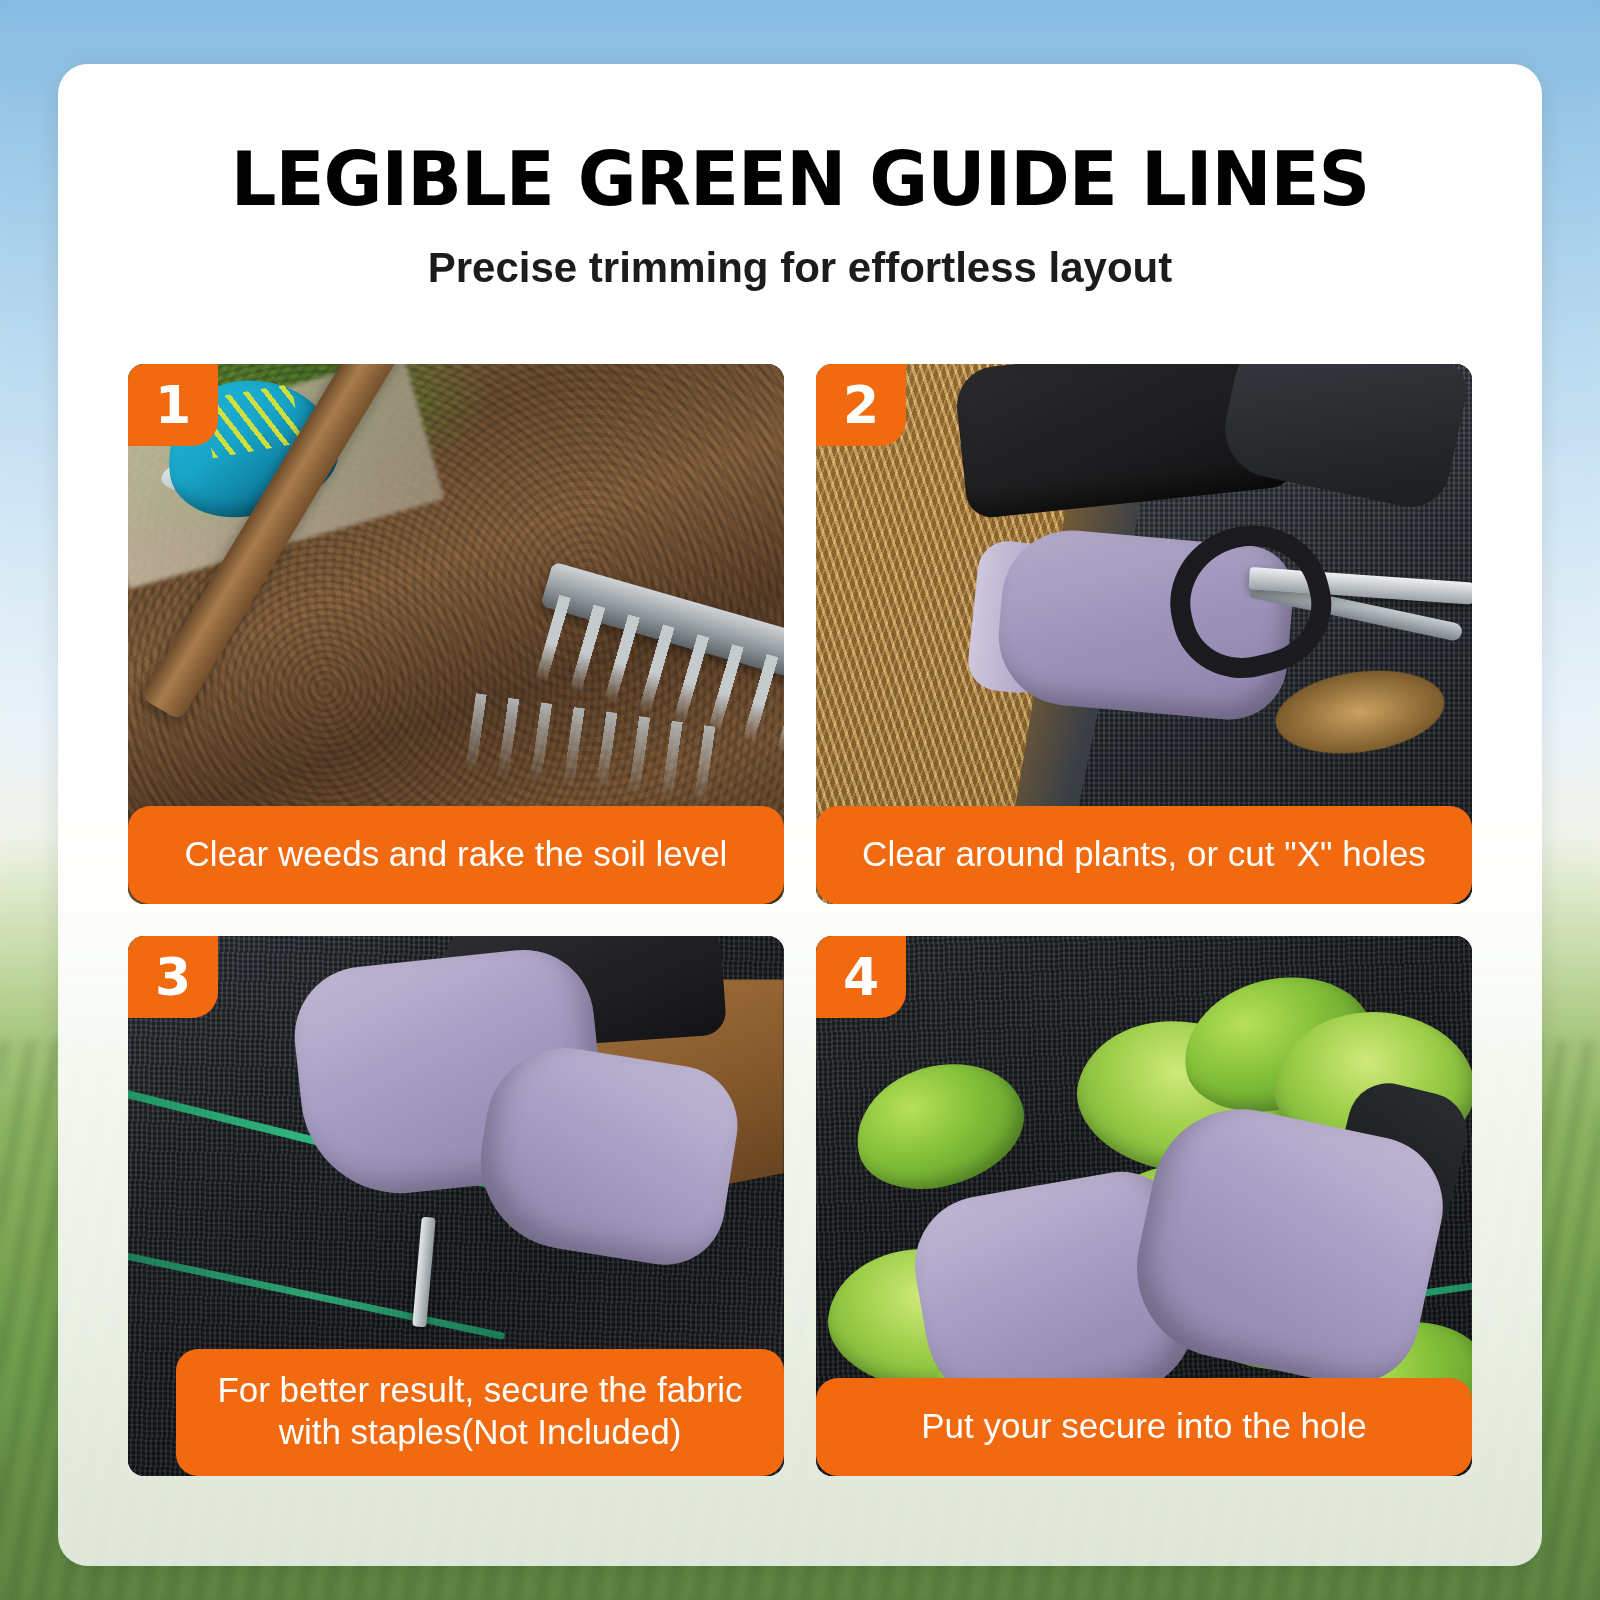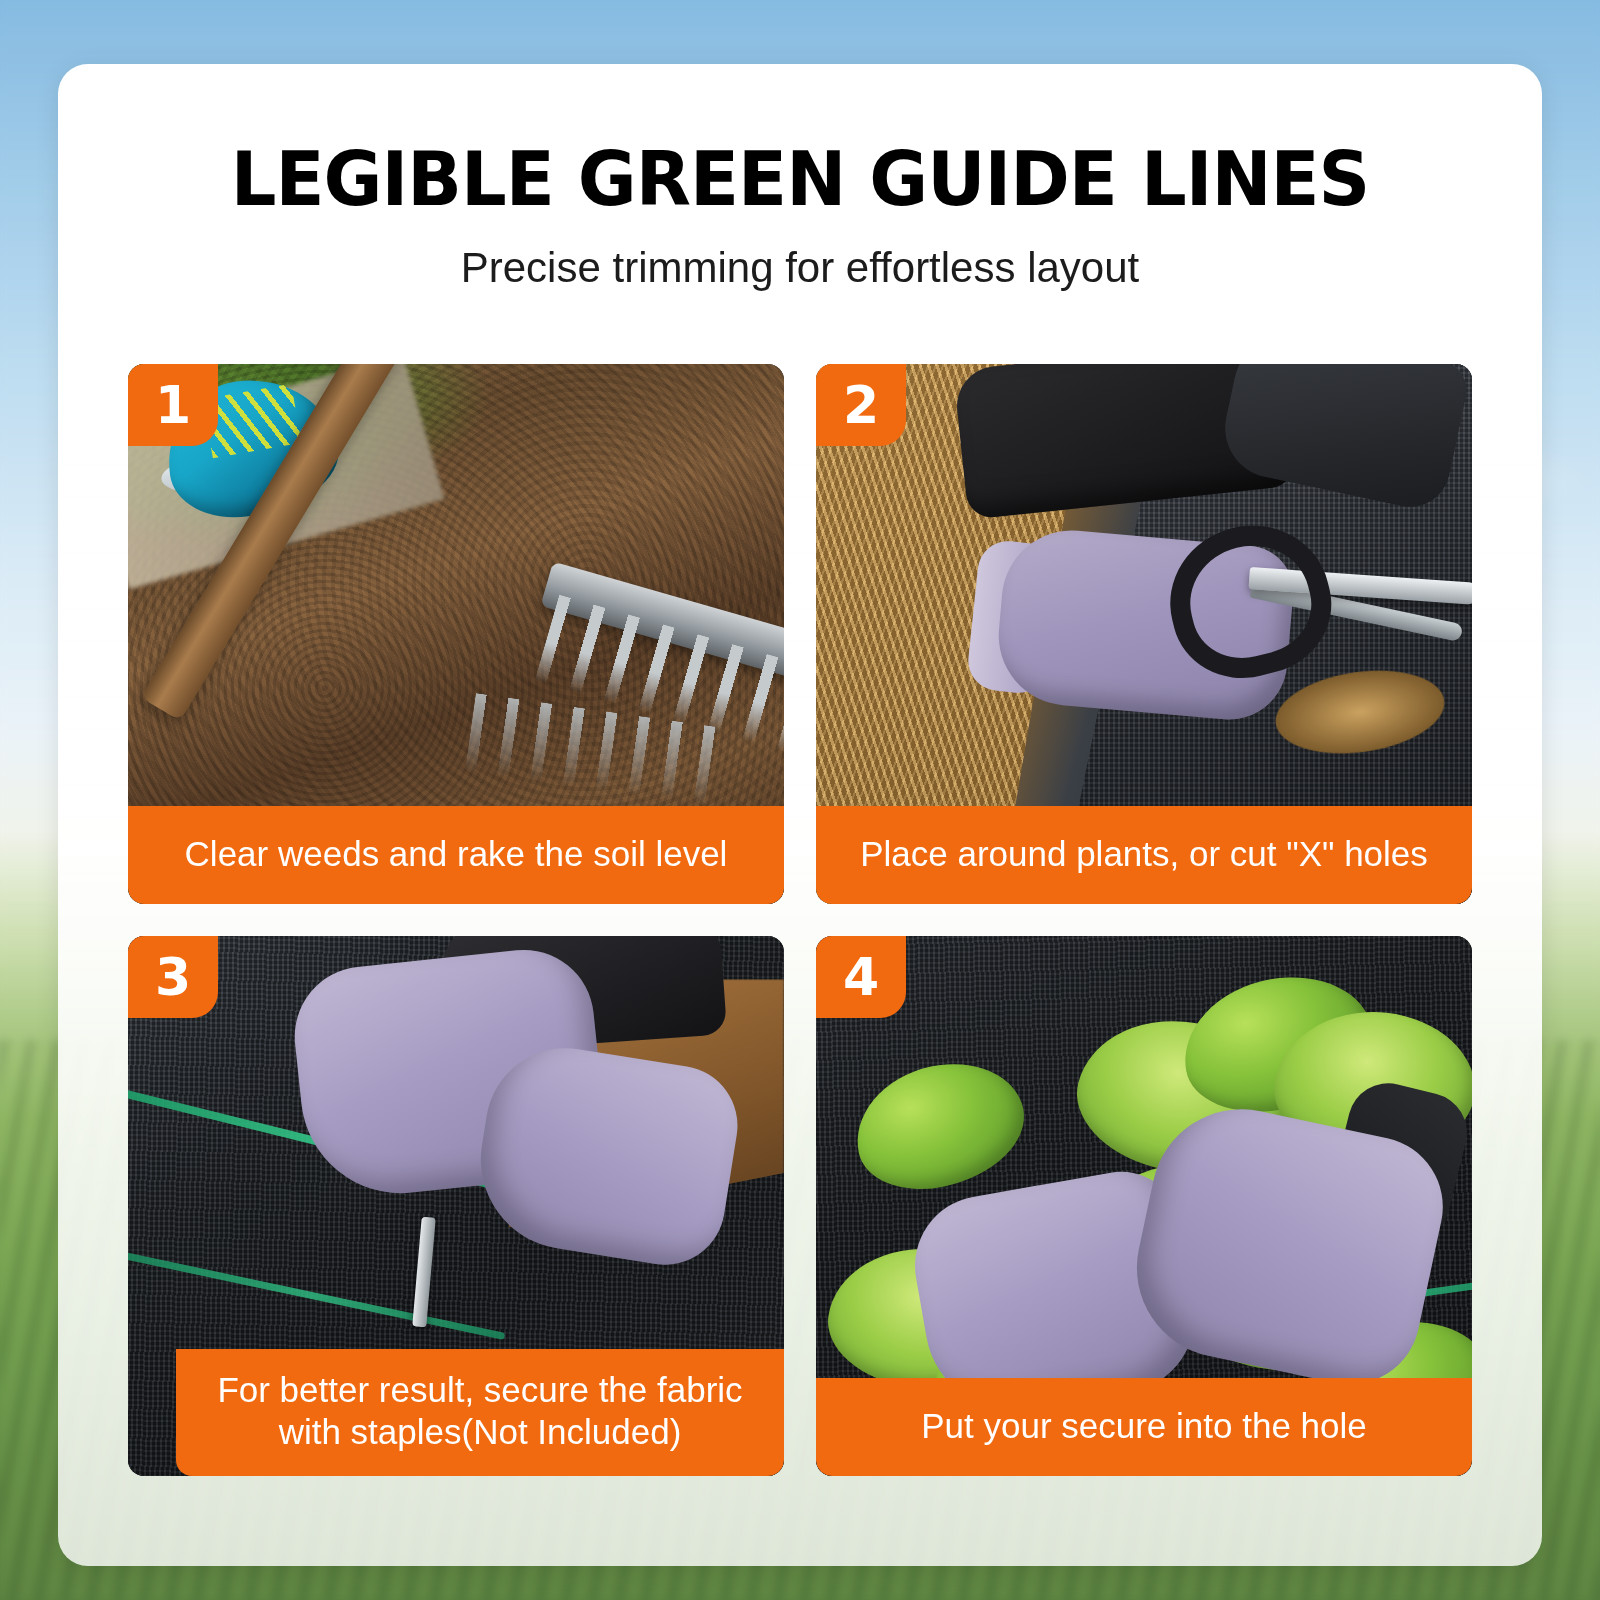--- a/index.html
+++ b/index.html
@@ -93,21 +93,21 @@
     letter-spacing: -1px;
     color: #000000;
     line-height: 1.02;
     transform: scaleX(0.97);
   }
   .subhead {
     margin: 0;
     padding: 26px 40px 0 40px;
     text-align: center;
     font-size: 42px;
-    font-weight: 400;
+    font-weight: 700;
     color: #1c1c1c;
     line-height: 1.2;
   }
 
   
   .grid {
     position: absolute;
     left: 70px;
     top: 300px;
     width: 1344px;
@@ -152,20 +152,21 @@
     font-size: 35px;
     line-height: 1.22;
     padding: 20px 18px 22px 18px;
     z-index: 3;
     min-height: 56px;
     display: flex;
     align-items: center;
     justify-content: center;
     border-bottom-left-radius: 16px;
     border-bottom-right-radius: 16px;
+    border-radius: 22px;
   }
   .caption.two-line { font-size: 35px; margin-left: 48px; }
 
   
   .p1 {
     background:
       radial-gradient(ellipse 260px 150px at 12% 12%, #6f9a3a 0%, #4d7328 55%, rgba(77,115,40,0) 80%),
       radial-gradient(ellipse 220px 120px at 30% 6%, #5d8a30 0%, rgba(93,138,48,0) 75%),
       linear-gradient(160deg, #8a6a45 0%, #6d4f31 22%, #8b6540 40%, #5e4129 60%, #7d5a38 78%, #543a24 100%);
   }
@@ -527,21 +528,21 @@
           <div class="p2-glove-dark"></div>
           <div class="p2-arm"></div>
           <div class="p2-glove-cuff"></div>
           <div class="p2-glove"></div>
           <div class="p2-hole"></div>
           <div class="p2-blade2"></div>
           <div class="p2-blade1"></div>
           <div class="p2-scissor-handle"></div>
         </div>
         <div class="badge">2</div>
-        <div class="caption">Place around plants, or cut "X" holes</div>
+        <div class="caption">Clear around plants, or cut "X" holes</div>
       </div>
 
       <div class="step">
         <div class="photo p3">
           <div class="p3-fabric"></div>
           <div class="p3-soil"></div>
           <div class="p3-line1"></div>
           <div class="p3-line2"></div>
           <div class="p3-boot"></div>
           <div class="p3-staple"></div>

